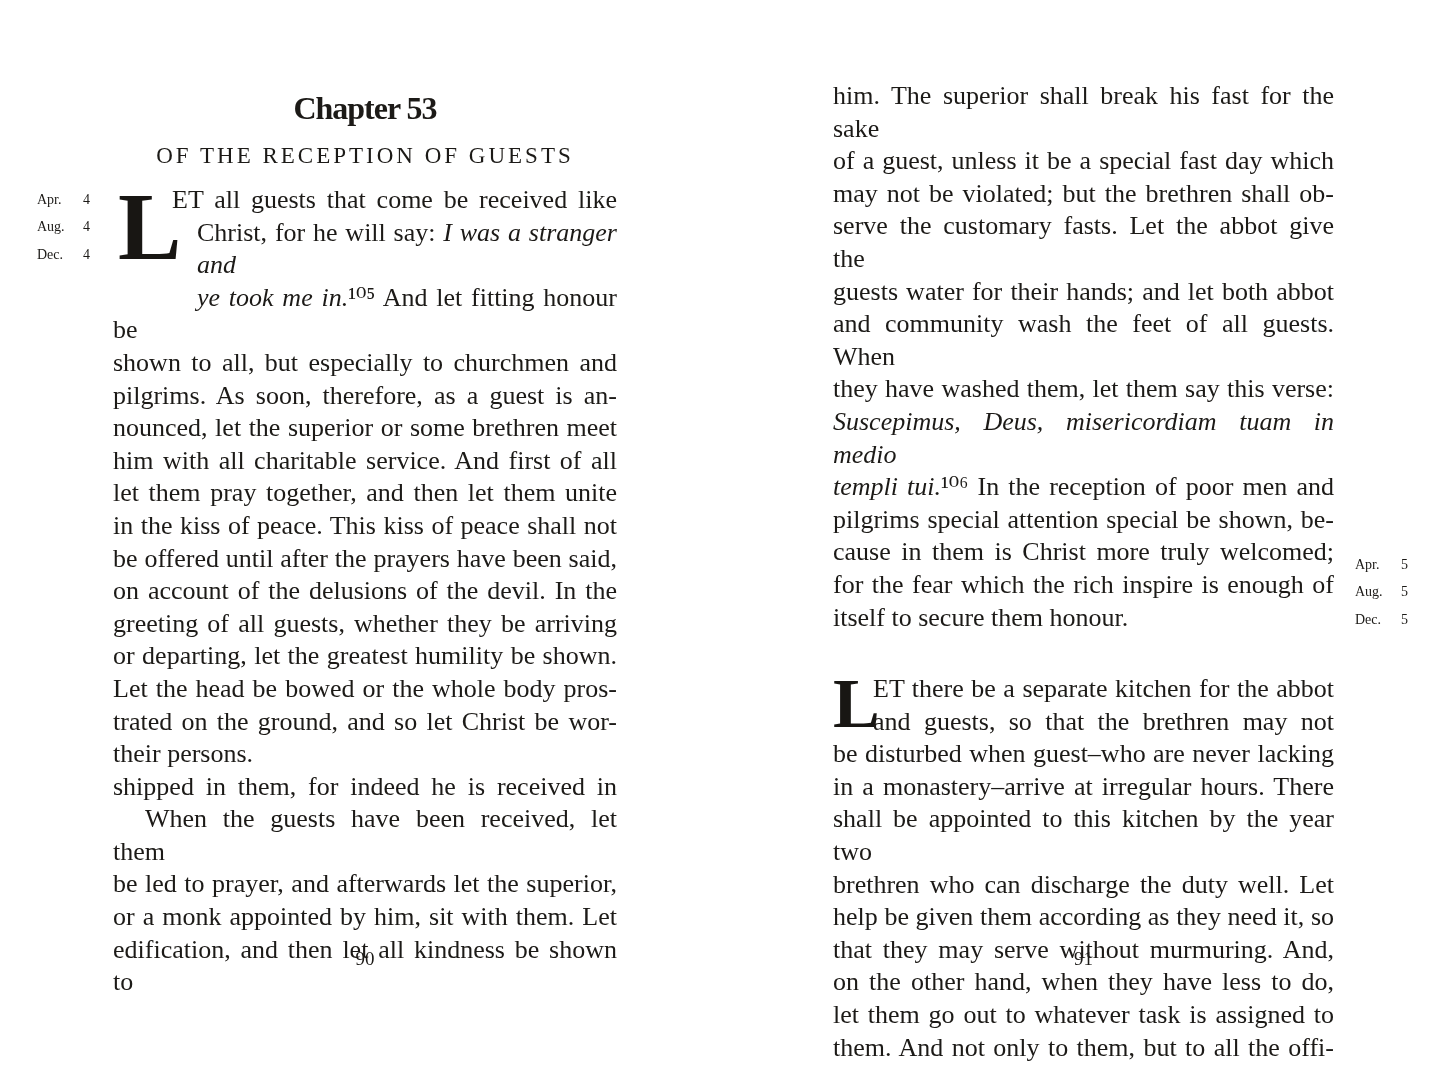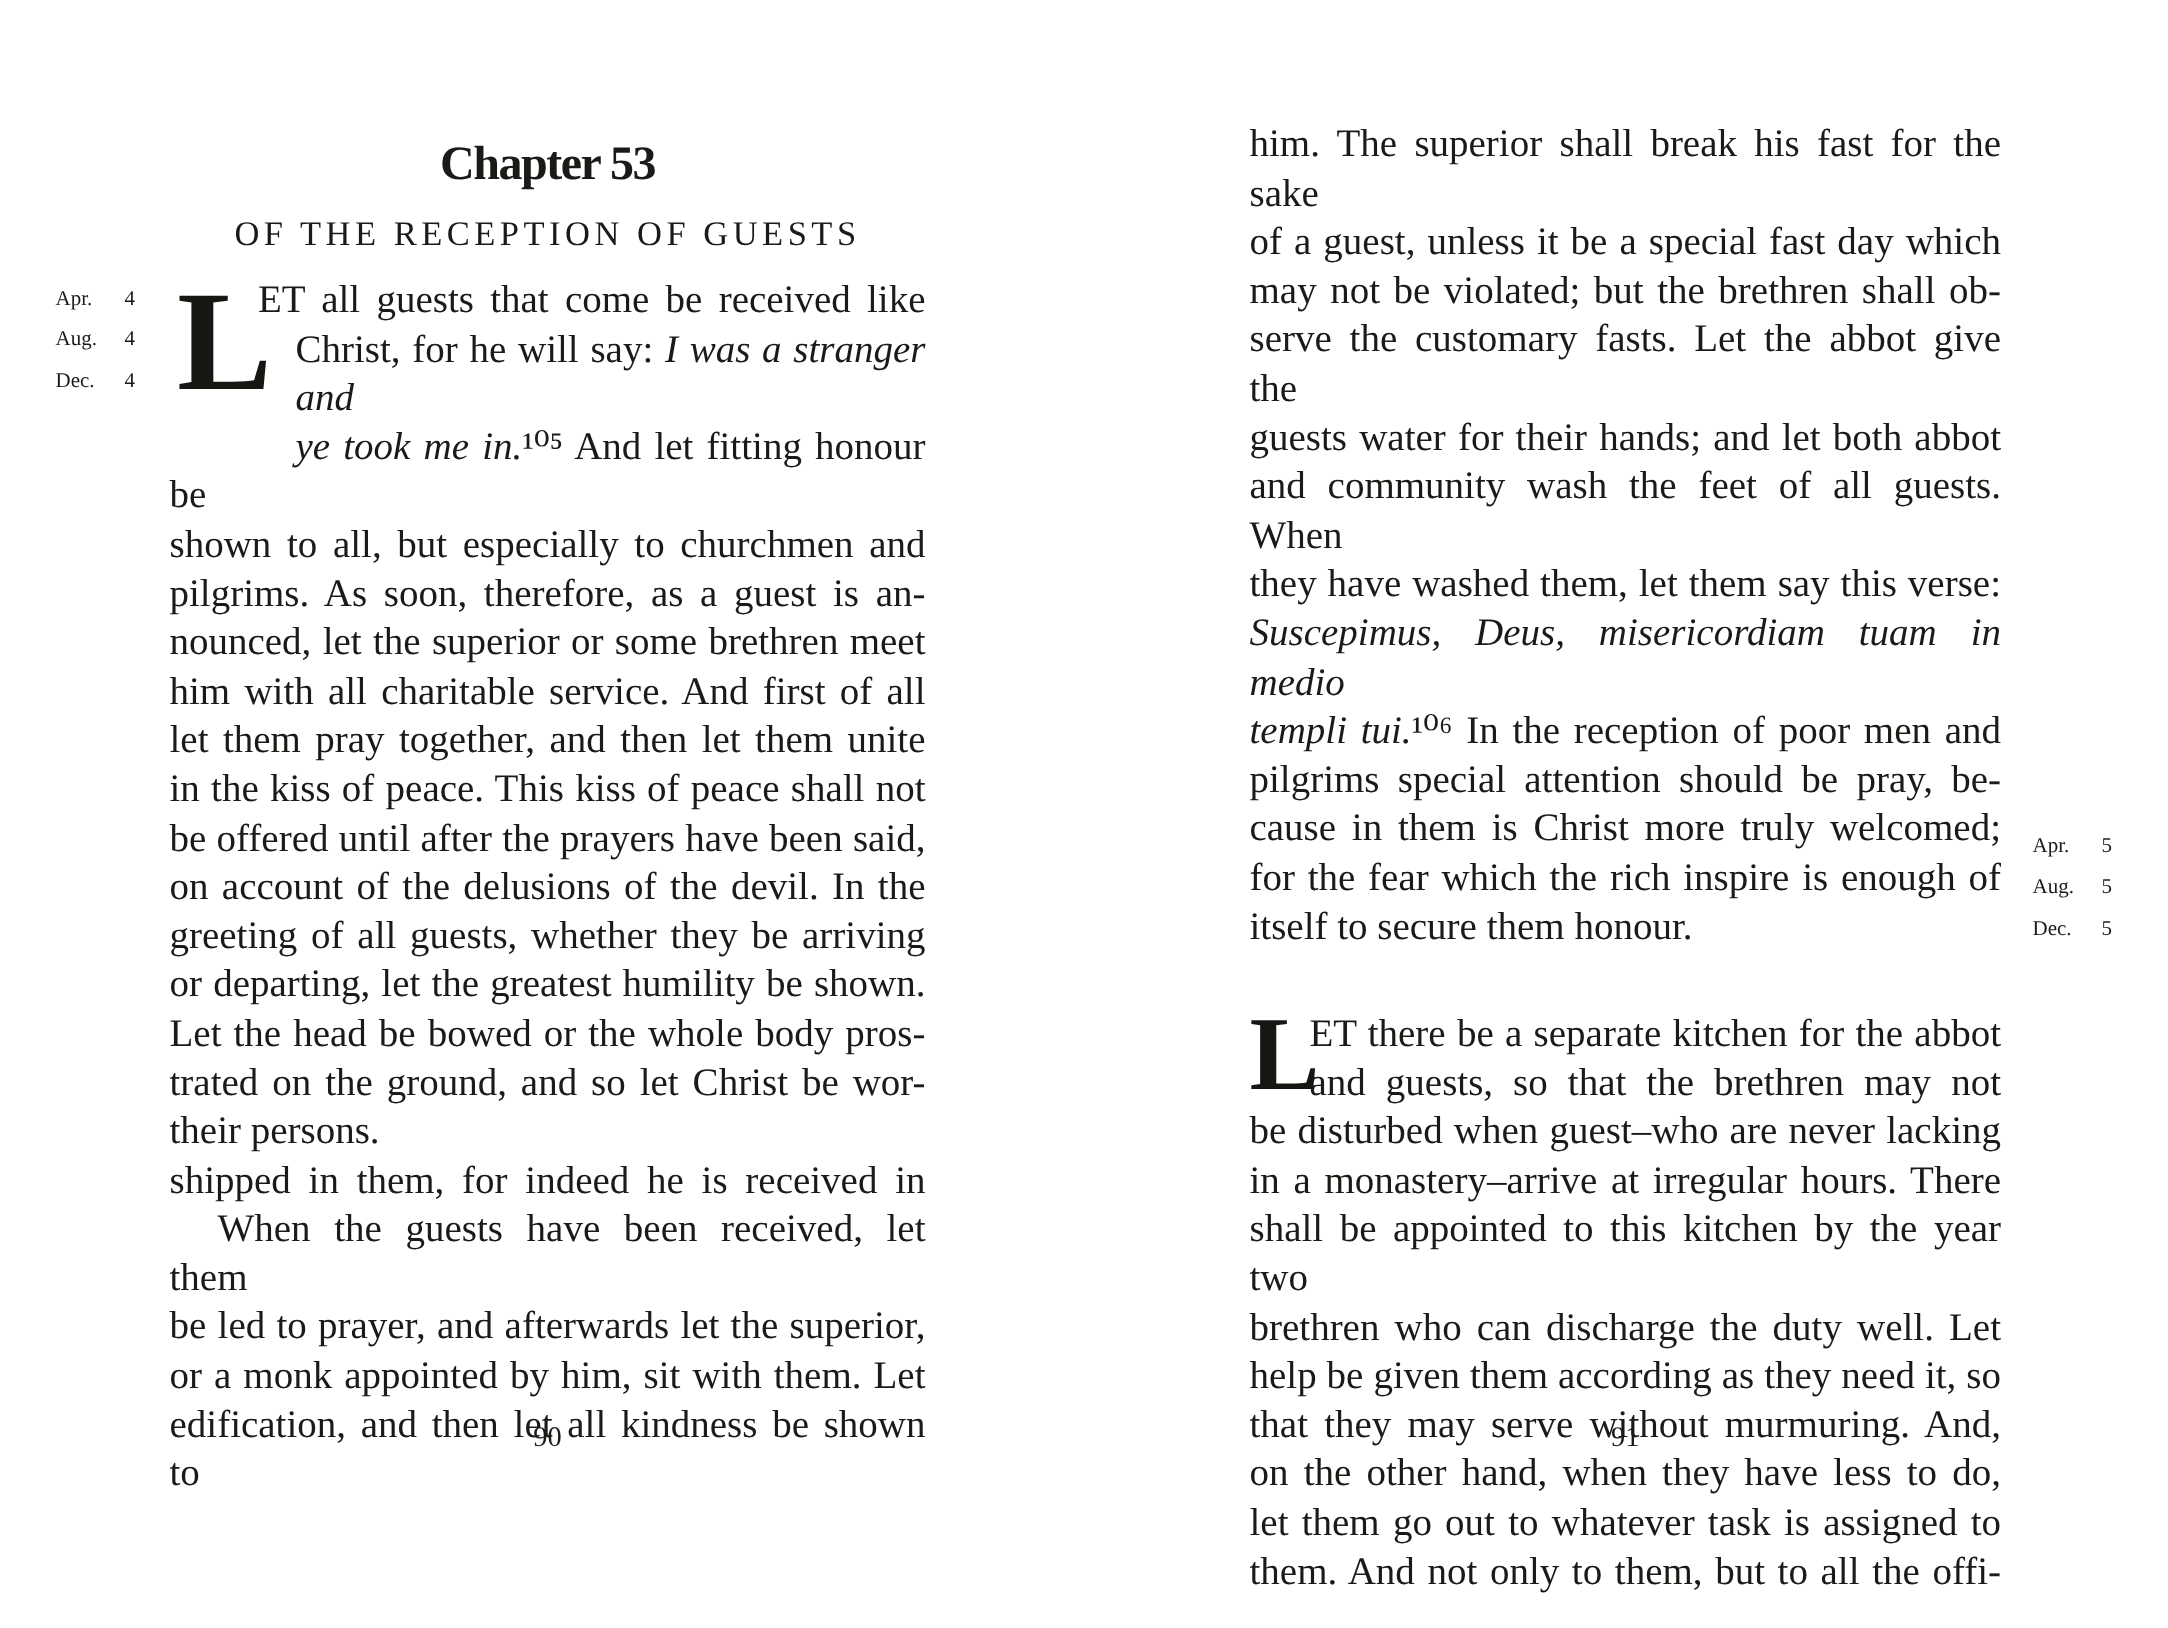--- a/index.html
+++ b/index.html
@@ -138,21 +138,21 @@
         <div class="para">
           <div class="line"><span>him. The superior shall break his fast for the sake</span></div>
           <div class="line"><span>of a guest, unless it be a special fast day which</span></div>
           <div class="line"><span>may not be violated; but the brethren shall ob-</span></div>
           <div class="line"><span>serve the customary fasts. Let the abbot give the</span></div>
           <div class="line"><span>guests water for their hands; and let both abbot</span></div>
           <div class="line"><span>and community wash the feet of all guests. When</span></div>
           <div class="line"><span>they have washed them, let them say this verse:</span></div>
           <div class="line"><span class="it">Suscepimus, Deus, misericordiam tuam in medio</span></div>
           <div class="line"><span class="it">templi tui.</span><span>¹⁰⁶ In the reception of poor men and</span></div>
-          <div class="line"><span>pilgrims special attention should be pray, be-</span></div>
+          <div class="line"><span>pilgrims special attention special be shown, be-</span></div>
           <div class="line"><span>cause in them is Christ more truly welcomed;</span></div>
           <div class="line"><span>for the fear which the rich inspire is enough of</span></div>
           <div class="line endline"><span>itself to secure them honour.</span></div>
         </div>
         <div class="para">
           <span class="dropcap dc2">L</span>
           <div class="line"><span>ET there be a separate kitchen for the abbot</span></div>
           <div class="line"><span>and guests, so that the brethren may not</span></div>
           <div class="line"><span>be disturbed when guest–who are never lacking</span></div>
           <div class="line"><span>in a monastery–arrive at irregular hours. There</span></div>

